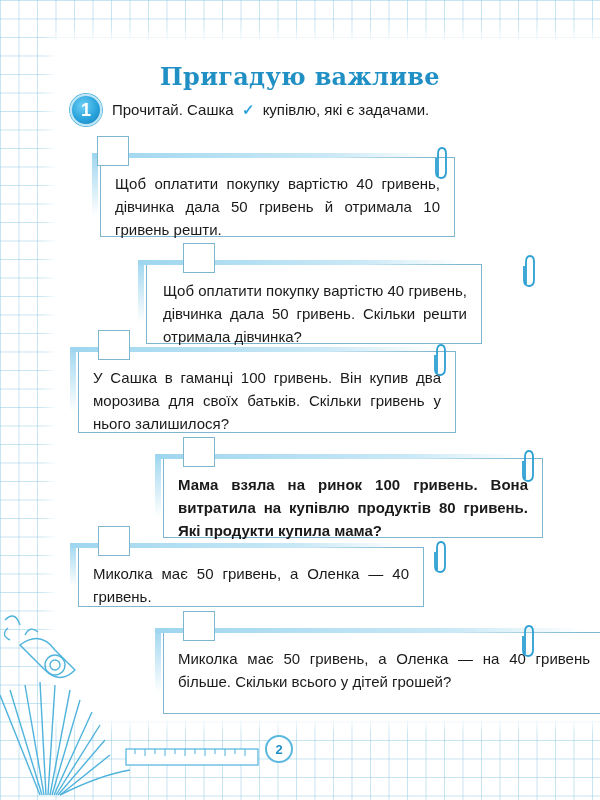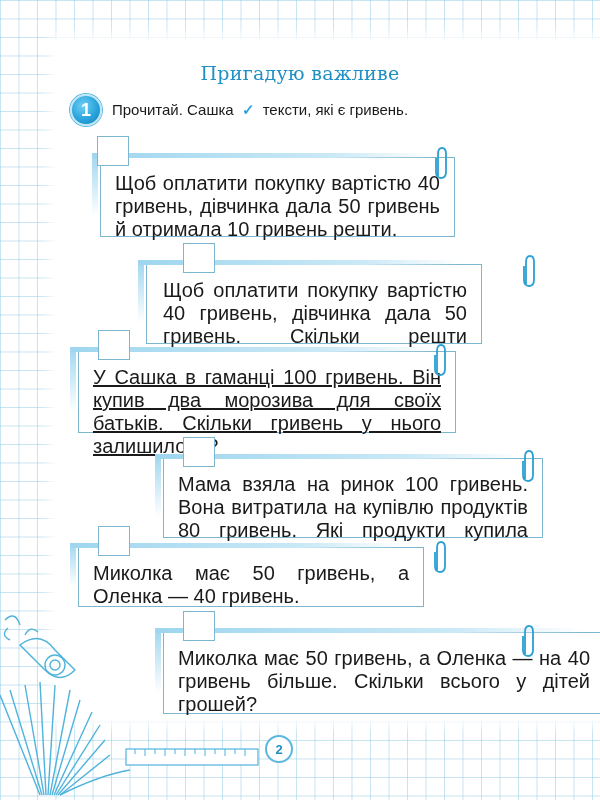--- a/index.html
+++ b/index.html
@@ -12,37 +12,37 @@
     background-size: 18.5px 18.5px;
     font-family: "Liberation Sans", sans-serif;
   }
   .page {
     position: absolute; left: 55px; top: 40px; width: 545px; height: 680px;
     background: #ffffff;
     box-shadow: 0 0 12px 6px #ffffff;
   }
   .title {
     position: absolute; left: 0; top: 62px; width: 600px; text-align: center;
-    font-family: "DejaVu Serif", serif; font-weight: normal; font-size: 19px;
+    font-family: "DejaVu Serif", serif; font-weight: bold; font-size: 24px;
     color: #1f8fc4; letter-spacing: 0.3px;
   }
   .task-line { position: absolute; left: 70px; top: 94px; display: flex; align-items: center; }
   .task-num {
     width: 32px; height: 32px; border-radius: 50%;
     background: radial-gradient(circle at 40% 35%, #6fd0f5 0%, #2aa3dc 55%, #1681b8 100%);
     border: 2px solid #bfe6f6; box-shadow: 0 0 0 1px #5fb8df;
     color: #fff; font-weight: bold; font-size: 18px;
     display: flex; align-items: center; justify-content: center; box-sizing: border-box;
   }
   .task-text { margin-left: 10px; font-size: 15px; color: #1a1a1a; }
   .check { color: #2aa3dc; font-weight: bold; margin: 0 4px; }
   .card {
     position: absolute; background: #fff; border: 1.5px solid #7fb6cf;
     box-sizing: border-box; padding: 14px 14px 10px 14px;
-    font-size: 20px; line-height: 23px; color: #1a1a1a;
+    font-size: 15px; line-height: 23px; color: #1a1a1a;
     text-align: justify;
   }
   .card::before {
     content: ""; position: absolute; left: -8px; top: -5px; right: 20px; height: 5px;
     background: linear-gradient(to right, #9ed6ef, #cbe9f6 70%, rgba(203,233,246,0));
   }
   .card::after {
     content: ""; position: absolute; left: -9px; top: -5px; bottom: 20px; width: 6px;
     background: linear-gradient(to bottom, #9ed6ef, rgba(203,233,246,0));
   }
@@ -65,50 +65,50 @@
 
 <div class="page"></div>
 
 <div class="title">Пригадую важливе</div>
 
 <div class="task-line">
   <div class="task-num">1</div>
   <div class="task-text">
     <span>Прочитай. Сашка</span>
     <span class="check">✓</span>
-    <span>тексти, які є гривень.</span>
+    <span>купівлю, які є задачами.</span>
   </div>
 </div>
 
 <div class="checkbox" style="left:97px;top:136px;"></div>
 <div class="card" style="left:100px;top:157px;width:355px;height:80px;">
   <span>Щоб оплатити покупку вартістю 40 гривень, дівчинка дала 50 гривень й отримала 10 гривень решти.</span>
 </div>
 <svg class="clip" style="left:434px;top:146px;" viewBox="0 0 14 34">
     <path d="M4 30 L4 8 Q4 2 8 2 Q12 2 12 8 L12 26 Q12 32 7 32 Q2 32 2 26 L2 12" fill="none" stroke="#2c9fd3" stroke-width="1.8"></path>
   </svg>
 
 <div class="checkbox" style="left:183px;top:243px;"></div>
 <div class="card" style="left:146px;top:264px;width:336px;height:80px;padding-left:16px;">
   <span>Щоб оплатити покупку вартістю 40 гривень, дівчинка дала 50 гривень. Скільки решти отримала дівчинка?</span>
 </div>
 <svg class="clip" style="left:522px;top:254px;" viewBox="0 0 14 34">
     <path d="M4 30 L4 8 Q4 2 8 2 Q12 2 12 8 L12 26 Q12 32 7 32 Q2 32 2 26 L2 12" fill="none" stroke="#2c9fd3" stroke-width="1.8"></path>
   </svg>
 
 <div class="checkbox" style="left:98px;top:330px;"></div>
-<div class="card" style="left:78px;top:351px;width:378px;height:82px;text-decoration:underline;">
+<div class="card" style="left:78px;top:351px;width:378px;height:82px;">
   <span>У Сашка в гаманці 100 гривень. Він купив два морозива для своїх батьків. Скільки гривень у нього залишилося?</span>
 </div>
 <svg class="clip" style="left:433px;top:343px;" viewBox="0 0 14 34">
     <path d="M4 30 L4 8 Q4 2 8 2 Q12 2 12 8 L12 26 Q12 32 7 32 Q2 32 2 26 L2 12" fill="none" stroke="#2c9fd3" stroke-width="1.8"></path>
   </svg>
 
 <div class="checkbox" style="left:183px;top:437px;"></div>
-<div class="card" style="left:163px;top:458px;width:380px;height:80px;">
+<div class="card" style="left:163px;top:458px;width:380px;height:80px;font-weight:bold;">
   <span>Мама взяла на ринок 100 гривень. Вона витратила на купівлю продуктів 80 гривень. Які продукти купила мама?</span>
 </div>
 <svg class="clip" style="left:521px;top:449px;" viewBox="0 0 14 34">
     <path d="M4 30 L4 8 Q4 2 8 2 Q12 2 12 8 L12 26 Q12 32 7 32 Q2 32 2 26 L2 12" fill="none" stroke="#2c9fd3" stroke-width="1.8"></path>
   </svg>
 
 <div class="checkbox" style="left:98px;top:526px;"></div>
 <div class="card" style="left:78px;top:547px;width:346px;height:60px;">
   <span>Миколка має 50 гривень, а Оленка — 40 гривень.</span>
 </div>

